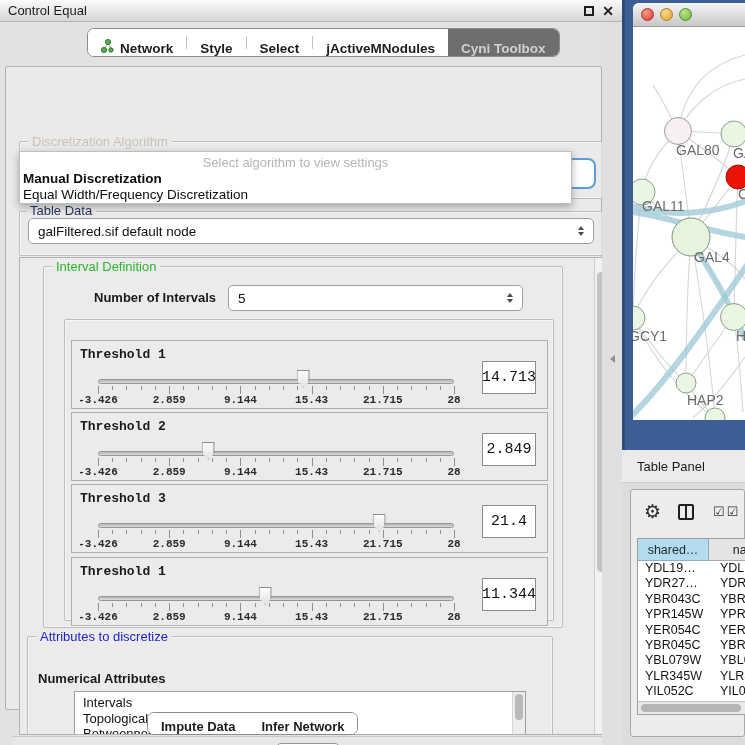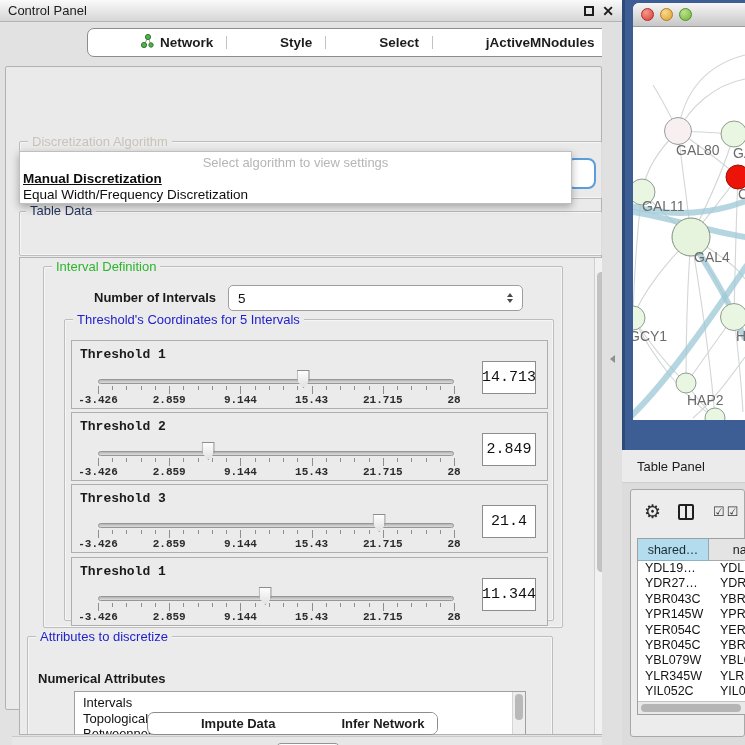--- a/index.html
+++ b/index.html
@@ -17,21 +17,21 @@
     display:flex; align-items:center; padding:0 8px; }
   #titlebar .title { font-size:13px; color:#1c1c1c; }
   #titlebar .winbtns { margin-left:auto; display:flex; align-items:center; gap:8px; }
   .float-ico { width:10px; height:10px; border:2px solid #1c1c1c; display:inline-block; }
   .close-ico { font-size:14px; font-weight:bold; color:#1c1c1c; line-height:1; }
 
   
   .tabbar { display:inline-flex; align-items:stretch; background:#fff;
     border:1px solid #8c8c8c; border-radius:7px; overflow:hidden;
     font-weight:bold; font-size:13.5px; }
-  .tabbar .tab { display:flex; align-items:center; padding:0 13px; color:#1c1c1c; background:#fff;margin-left:40px; }
+  .tabbar .tab { display:flex; align-items:flex-end; padding:0 13px; color:#1c1c1c; background:#fff; }
   .tabbar .tab.sel { background:#6e6e6e; color:#d2d2d2; }
   .tabbar .sep { width:1px; background:#c2c2c2; margin:7px 0; }
   #topTabs { left:87px; top:28px; height:29px; }
   #bottomTabs { left:147px; top:712px; height:23px; font-size:13px; }
   .net-ico { margin-right:6px; }
 
   
   #outerPanel { left:5px; top:66px; width:597px; height:644px;
     background:#eaeaea; border:1px solid #b2b2b2; border-radius:2px; }
 
@@ -47,21 +47,21 @@
   
   #algoField { left:13px; top:74px; width:584px; height:58px; }
   #algoComboFrag { left:560px; top:91px; width:30px; height:31px; background:#fff;
     border:2px solid #5c9cdb; border-radius:8px; z-index:3; }
 
   
   #popup { left:13px; top:84px; width:553px; height:53px; background:#fff;
     border:1px solid #bfbfbf; box-shadow:0 3px 8px rgba(0,0,0,.3); z-index:6; }
   #popup .hint { text-align:center; color:#b5b5b5; font-size:13px; height:19px; padding-top:3px; }
   #popup .opt { font-size:13.5px; height:16px; line-height:16px; padding-left:3px; color:#0d0d0d; }
-  #popup .opt.b { font-weight:bold;text-decoration:underline; }
+  #popup .opt.b { font-weight:bold; }
 
   
   #tableDataField { left:13px; top:144px; width:584px; height:45px; }
   #tableDataField > .legend { top:-9px; left:6px; }
   .combo { position:absolute; background:#fff; border:1px solid #9f9f9f; border-radius:5px;
     display:flex; align-items:center; padding:0 9px; font-size:13.5px; color:#111; }
   .combo .spin { margin-left:auto; display:flex; flex-direction:column; gap:2px; align-items:center; }
   .combo .spin i { width:0; height:0; border-left:3.5px solid transparent; border-right:3.5px solid transparent; }
   .combo .spin i.up { border-bottom:4px solid #4a4a4a; }
   .combo .spin i.dn { border-top:4px solid #4a4a4a; }
@@ -153,21 +153,21 @@
   #tpRows .cell.c1 { width:71px; padding-left:7px; }
   #tpRows .cell.c2 { width:80px; padding-left:11px; }
   #tpHScroll { position:absolute; left:0; bottom:0; width:109px; height:13px;
     background:#e9e9e9; border-top:1px solid #c2c2c2; }
   #tpHScroll .thumb { position:absolute; left:3px; top:2px; width:100px; height:8px; background:#b5b5b5; border-radius:4px; }
 </style>
 </head>
 <body>
 
 <div class="abs" id="titlebar">
-  <span class="title">Control Panel</span>
+  <span class="title">Control Equal</span>
   <span class="winbtns">
     <span class="float-ico"></span>
     <span class="close-ico">✕</span>
   </span>
 </div>
 
 <div class="abs tabbar" id="topTabs">
   <span class="tab">
     <span class="net-ico">
       <svg width="13" height="14" viewBox="0 0 13 14">
@@ -206,36 +206,42 @@
 
   <div class="abs" id="popup">
     <div class="hint">Select algorithm to view settings</div>
     <div class="opt b">Manual Discretization</div>
     <div class="opt">Equal Width/Frequency Discretization</div>
   </div>
 
   <div class="fieldset" id="tableDataField">
     <span class="legend navy">Table Data</span>
   </div>
+  <div class="combo" id="tableDataCombo">
+    <span>galFiltered.sif default node</span>
+    <span class="spin">
+        <i class="up"></i>
+        <i class="dn"></i>
+      </span>
+  </div>
 
   <div class="abs" id="innerPanel">
 
     <div class="fieldset" id="intervalField">
       <span class="legend green">Interval Definition</span>
       <div class="abs" id="numLabel">Number of Intervals</div>
       <div class="combo" id="numCombo">
         <span>5</span>
         <span class="spin">
             <i class="up"></i>
             <i class="dn"></i>
           </span>
       </div>
 
       <div class="fieldset" id="thrField">
-        <span class="legend blue">Threshold's Coordinates for 5 Intervals</span>
 
         <div class="thr-card" style="top:20px">
           <span class="tlabel">Threshold 1</span>
           <div class="slider">
             <div class="track"></div>
             <div class="handle" style="left: 57.7197%;"></div>
             <div class="ticks">
                 <i class="major" style="left: 0%;"></i>
                 <i class="minor" style="left: 4%;"></i>
                 <i class="minor" style="left: 8%;"></i>

